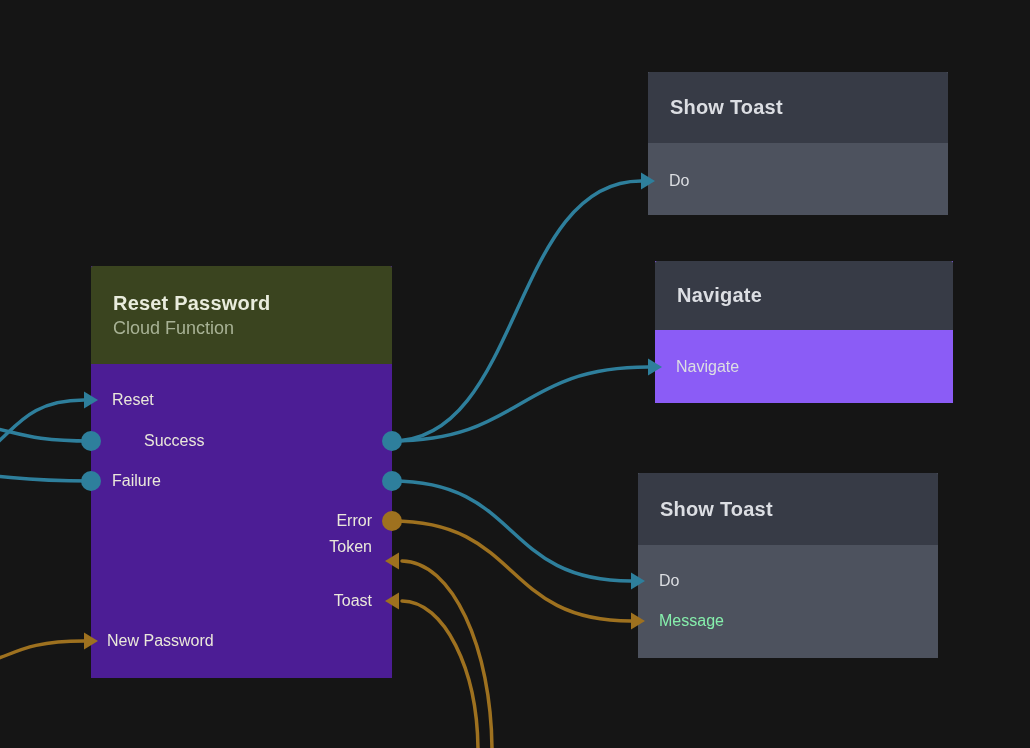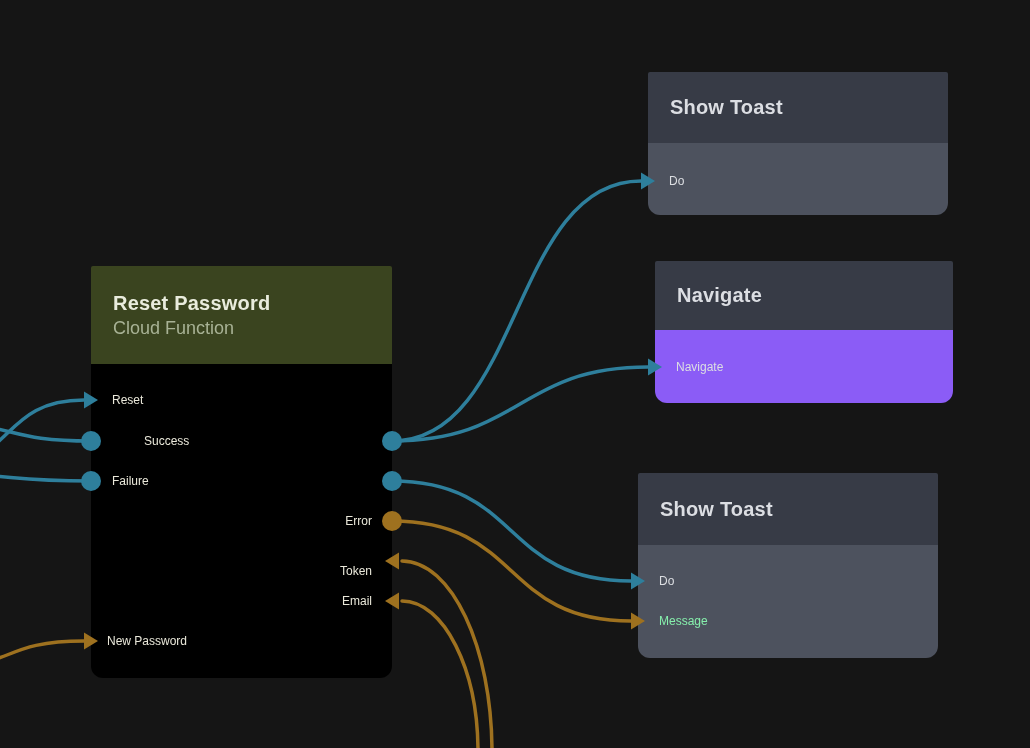--- a/index.html
+++ b/index.html
@@ -10,21 +10,21 @@
   }
   .canvas {
     position: relative;
     width: 1030px;
     height: 748px;
     overflow: hidden;
     background: #151515;
   }
   .node {
     position: absolute;
-    border-radius: 12px;
+    border-radius: 0;
     z-index: 1;
   }
   .node-header {
     display: flex;
     flex-direction: column;
     justify-content: center;
     box-sizing: border-box;
     padding-left: 22px;
     padding-right: 10px;
     border-radius: 2px 2px 0 0;
@@ -38,48 +38,48 @@
   }
   .node-subtitle {
     font-size: 18px;
     font-weight: 400;
     line-height: 1.25;
     margin-top: 1px;
     white-space: nowrap;
   }
   .port-label {
     position: absolute;
-    font-size: 12px;
+    font-size: 16px;
     line-height: 1;
     transform: translateY(-50%);
     white-space: nowrap;
   }
   svg.wires {
     position: absolute;
     left: 0;
     top: 0;
     z-index: 2;
     pointer-events: none;
   }
 </style>
 </head>
 <body>
 
 <div class="canvas" style="width: 1030px; height: 748px; background: rgb(21, 21, 21);">
-    <div class="node" style="left: 91px; top: 266px; width: 301px; height: 412px; background: #000000;">
+    <div class="node" style="left: 91px; top: 266px; width: 301px; height: 412px; background: #4c1d95;">
       <div class="node-header" style="height: 98px; background: rgb(58, 68, 31);">
         <div class="node-title" style="color: rgb(233, 236, 221);">Reset Password</div>
         <div class="node-subtitle" style="color: rgb(168, 178, 149);">Cloud Function</div>
       </div>
       <div class="port-label" style="top: 134px; color: rgb(234, 232, 218); left: 21px;">Reset</div>
       <div class="port-label" style="top: 175px; color: rgb(234, 232, 218); left: 21px; margin-left: 32px;">Success</div>
       <div class="port-label" style="top: 215px; color: rgb(234, 232, 218); left: 21px;">Failure</div>
       <div class="port-label" style="top: 255px; color: rgb(234, 232, 218); right: 20px;">Error</div>
-      <div class="port-label" style="top: 305px; color: rgb(234, 232, 218); right: 20px;">Token</div>
-      <div class="port-label" style="top: 335px; color: rgb(234, 232, 218); right: 20px;">Email</div>
+      <div class="port-label" style="top: 281px; color: rgb(234, 232, 218); right: 20px;">Token</div>
+      <div class="port-label" style="top: 335px; color: rgb(234, 232, 218); right: 20px;">Toast</div>
       <div class="port-label" style="top: 375px; color: rgb(234, 232, 218); left: 16px;">New Password</div>
     </div>
     <div class="node" style="left: 648px; top: 72px; width: 300px; height: 143px; background: rgb(77, 82, 94);">
       <div class="node-header" style="height: 71px; background: rgb(55, 59, 70);">
         <div class="node-title" style="color: rgb(220, 222, 227);">Show Toast</div>
       </div>
       <div class="port-label" style="top: 109px; color: rgb(220, 222, 226); left: 21px;">Do</div>
     </div>
     <div class="node" style="left: 655px; top: 261px; width: 298px; height: 142px; background: #8b5cf6;">
       <div class="node-header" style="height: 69px; background: rgb(55, 59, 70);">

